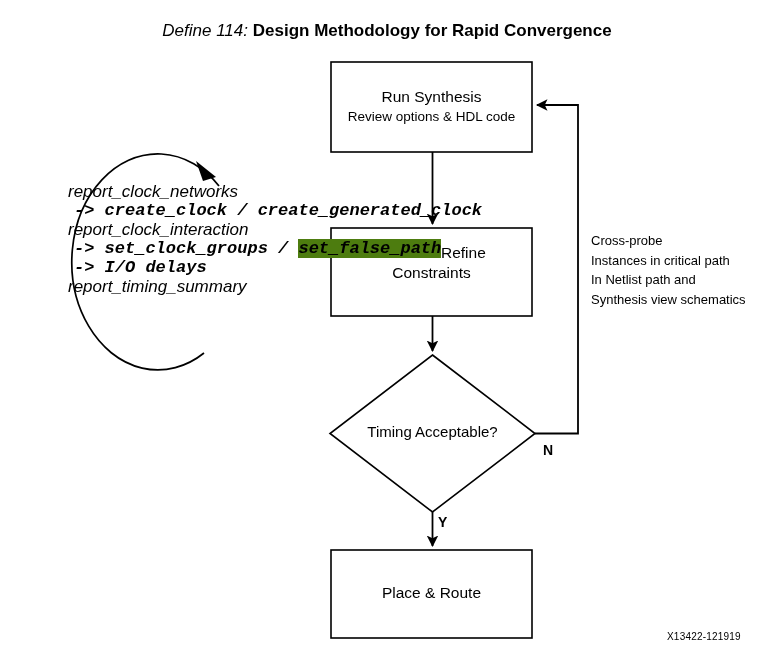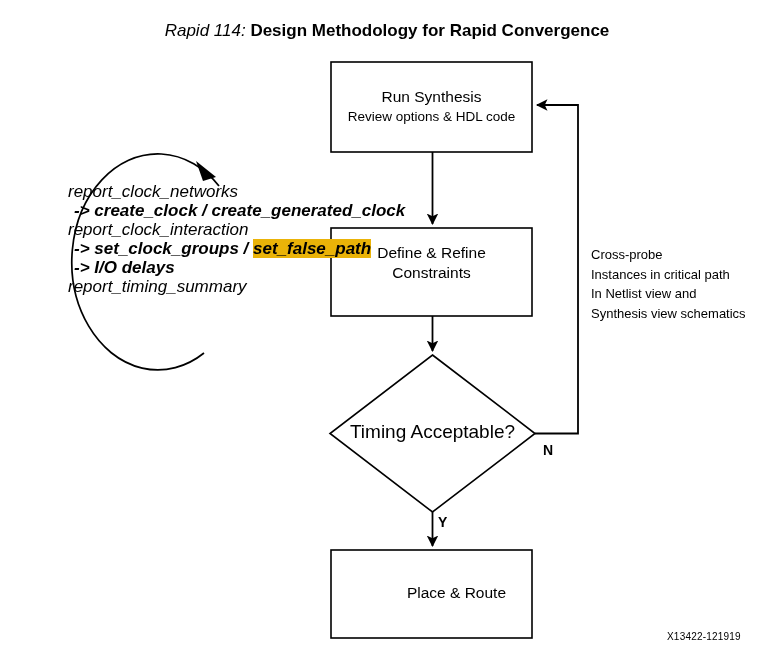--- a/index.html
+++ b/index.html
@@ -49,22 +49,22 @@
     text-align: center;
     font-size: 15.5px;
     line-height: 20px;
     color: #000;
   }
   .node-label .l1 { display: block; }
   .node-label .l2 { display: block; font-size: 13.5px; }
 
   #box-synthesis-label { left: 331px; top: 87px; width: 201px; }
   #box-constraints-label { left: 331px; top: 243px; width: 201px; }
-  #diamond-label { left: 330px; top: 422px; width: 205px; font-size: 19px;}
-  #box-par-label { left: 331px; top: 583px; width: 201px; margin-left: 25px; }
+  #diamond-label { left: 330px; top: 422px; width: 205px; font-size: 15px;}
+  #box-par-label { left: 331px; top: 583px; width: 201px; }
 
   .branch-label {
     position: absolute;
     font-size: 14px;
     font-weight: bold;
     color: #000;
   }
   #branch-n { left: 543px; top: 442px; }
   #branch-y { left: 438px; top: 514px; }
 
@@ -80,31 +80,32 @@
   .cmd-block .cmd {
     font-style: italic;
     font-weight: normal;
     display: block;
   }
   .cmd-block .sub {
     font-style: italic;
     font-weight: bold;
     display: block;
     padding-left: 6px;
+    font-family: Liberation Mono, monospace;
   }
   .hl {
-    background: #eab308;
+    background: #4d7c0f;
     font-style: italic;
     font-weight: bold;
   }
 
   .side-note {
     position: absolute;
     left: 591px;
-    top: 245px;
+    top: 231px;
     width: 180px;
     font-size: 13px;
     line-height: 19.5px;
     white-space: nowrap;
   }
   .side-note span { display: block; }
 
   .doc-id {
     position: absolute;
     left: 667px;
@@ -113,21 +114,21 @@
     letter-spacing: 0.2px;
     color: #000;
   }
 </style>
 </head>
 <body>
 
 <div id="page">
 
   <div class="fig-title">
-    <span class="fig-num">Rapid 114:</span>
+    <span class="fig-num">Define 114:</span>
     <span class="fig-cap">Design Methodology for Rapid Convergence</span>
   </div>
 
   <svg class="canvas" viewBox="0 0 774 667">
     <defs>
       <marker id="arrow" viewBox="0 0 12 12" refX="10" refY="6" markerWidth="7" markerHeight="7" orient="auto-start-reverse">
         <path d="M 0 0.5 L 11 6 L 0 11.5 L 2.6 6 Z" fill="#000"></path>
       </marker>
       <marker id="arrowsm" viewBox="0 0 12 12" refX="10" refY="6" markerWidth="6.5" markerHeight="6.5" orient="auto-start-reverse">
         <path d="M 0 0.5 L 11 6 L 0 11.5 L 2.6 6 Z" fill="#000"></path>
@@ -181,19 +182,19 @@
     <span class="sub">-&gt; create_clock / create_generated_clock</span>
     <span class="cmd">report_clock_interaction</span>
     <span class="sub"><span>-&gt; set_clock_groups / </span><span class="hl">set_false_path</span></span>
     <span class="sub">-&gt; I/O delays</span>
     <span class="cmd">report_timing_summary</span>
   </div>
 
   <div class="side-note">
     <span>Cross-probe</span>
     <span>Instances in critical path</span>
-    <span>In Netlist view and</span>
+    <span>In Netlist path and</span>
     <span>Synthesis view schematics</span>
   </div>
 
   <div class="doc-id">X13422-121919</div>
 
 </div>
 
 </body></html>

